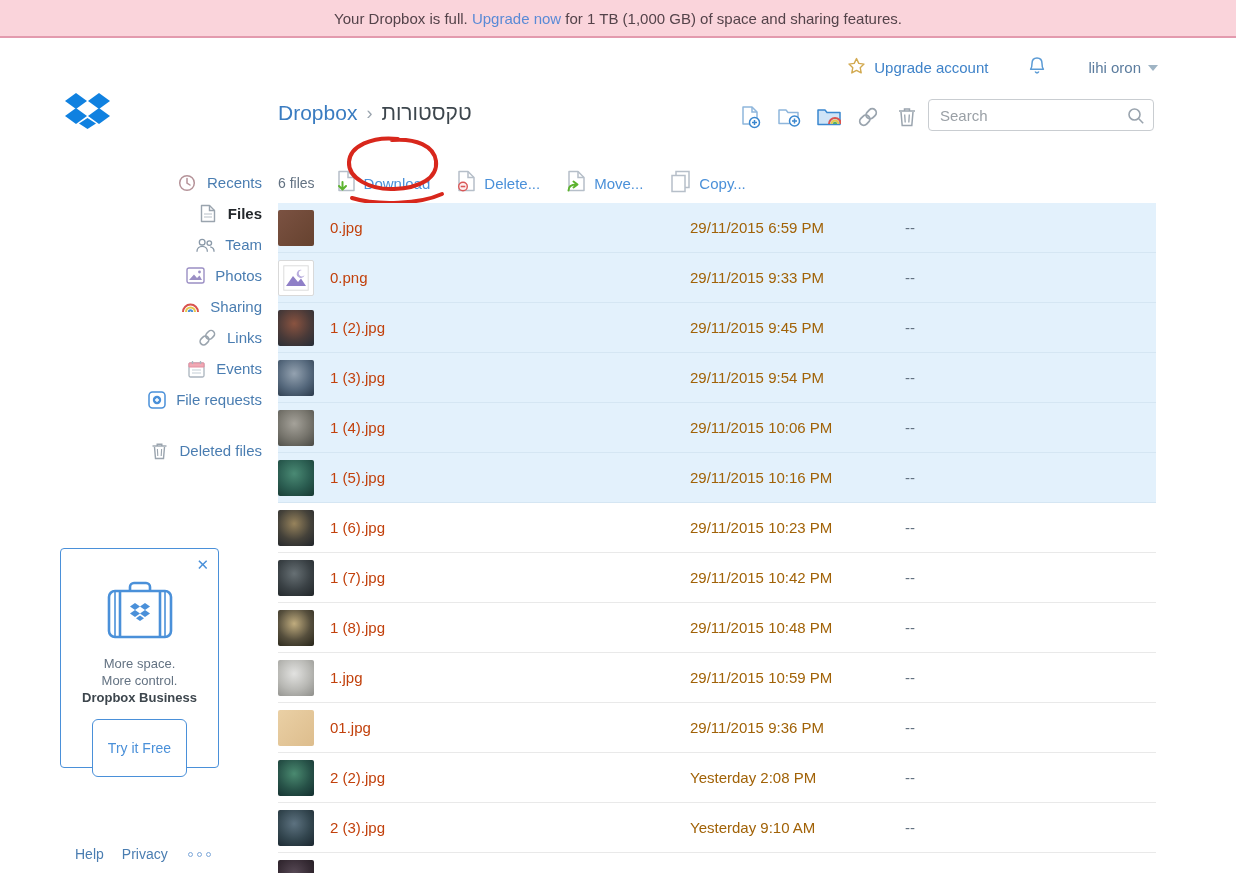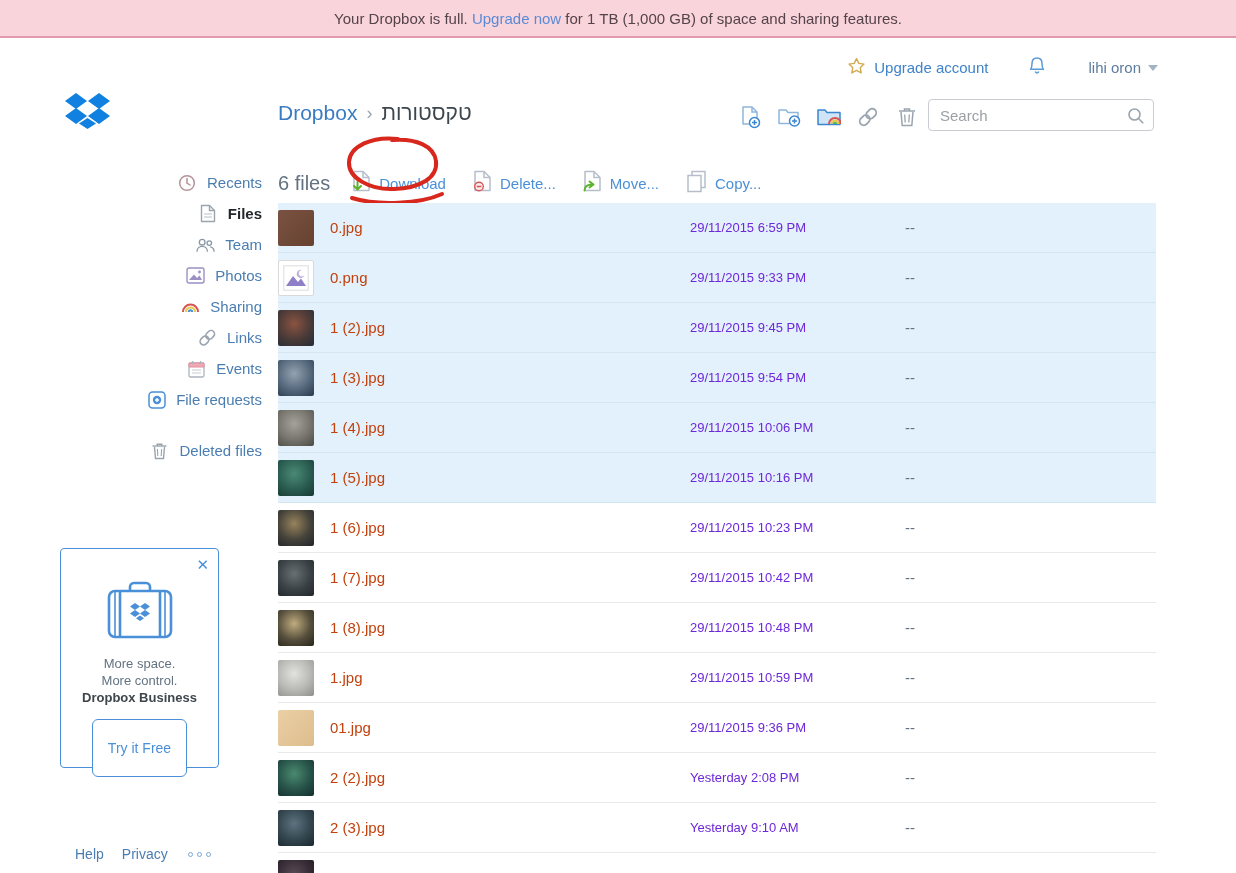--- a/index.html
+++ b/index.html
@@ -63,36 +63,36 @@
     border:1px solid #c9cdd1; border-radius:4px; background:#fff;
   }
   .search-box input {
     position:absolute; left:0; top:0; width:100%; height:100%; border:none; outline:none;
     padding:0 34px 0 11px; font-size:15px; color:#555; background:transparent; font-family:inherit;
   }
   .search-box input::placeholder { color:#9aa0a6; }
   .search-mag { position:absolute; right:8px; top:7px; cursor:pointer; }
   
   .toolbar { position:absolute; left:278px; top:167px; height:32px; display:flex; align-items:center; }
-  .sel-count { font-size:20px; color:#637282; margin-right:22px; }
+  .sel-count { font-size:14px; color:#637282; margin-right:22px; }
   .tb-btn { display:flex; align-items:center; gap:8px; margin-right:27px; cursor:pointer; }
   .tb-btn .tlabel { font-size:15px; color:#4a90d9; }
   
   .annotation { position:absolute; left:328px; top:134px; pointer-events:none; }
   
   .file-list { position:absolute; left:278px; top:203px; width:878px; height:670px; overflow:hidden; }
   .frow {
     height:50px; display:flex; align-items:center;
     border-bottom:1px solid #e9e9e9; cursor:pointer; background:#fff;
   }
   .frow.selected { background:#e3f1fc; border-bottom-color:#d5e6f3; }
   .fthumb { width:36px; height:36px; border-radius:2px; margin:0 16px 0 0; flex:none; }
   .fthumb.icon-thumb { background:#fff; border:1px solid #d9d9d9; display:flex; align-items:center; justify-content:center; }
   .fname { width:360px; font-size:15px; color:#c2410c; flex:none; }
-  .fdate { width:215px; font-size:13px; color:#6d28d9; flex:none; }
+  .fdate { width:215px; font-size:15px; color:#a16207; flex:none; }
   .fsize { font-size:15px; color:#637282; }
 </style>
 </head>
 <body>
 
 <div class="banner">
   <span>Your Dropbox is full. </span><a>Upgrade now</a><span> for 1 TB (1,000 GB) of space and sharing features.</span>
 </div>
 
 <div class="header-right">

